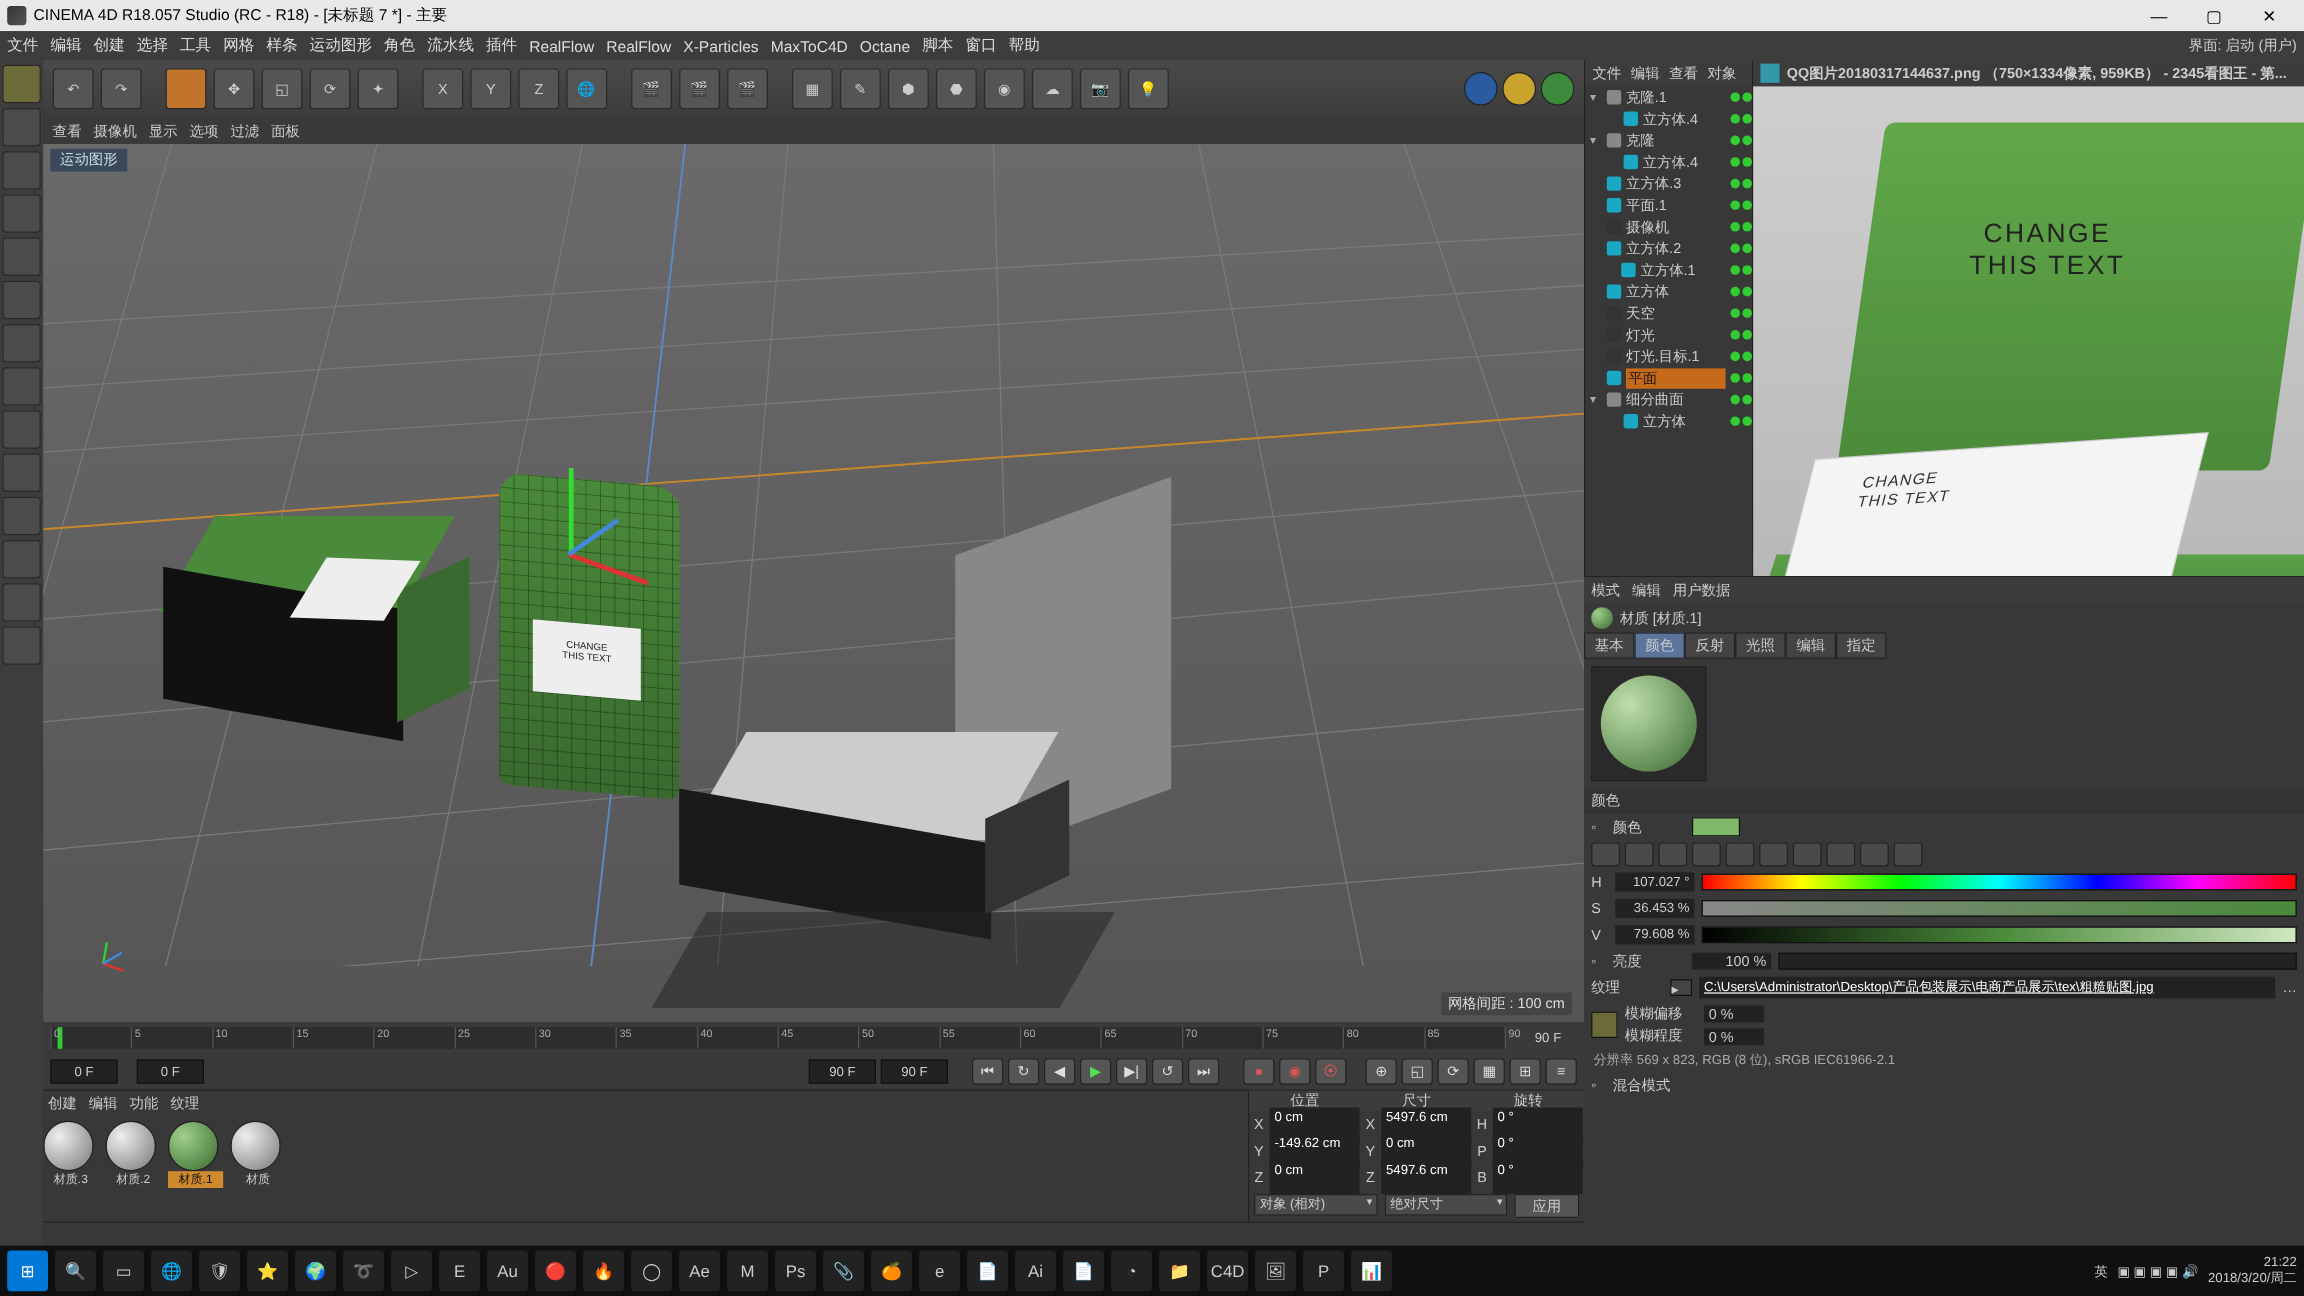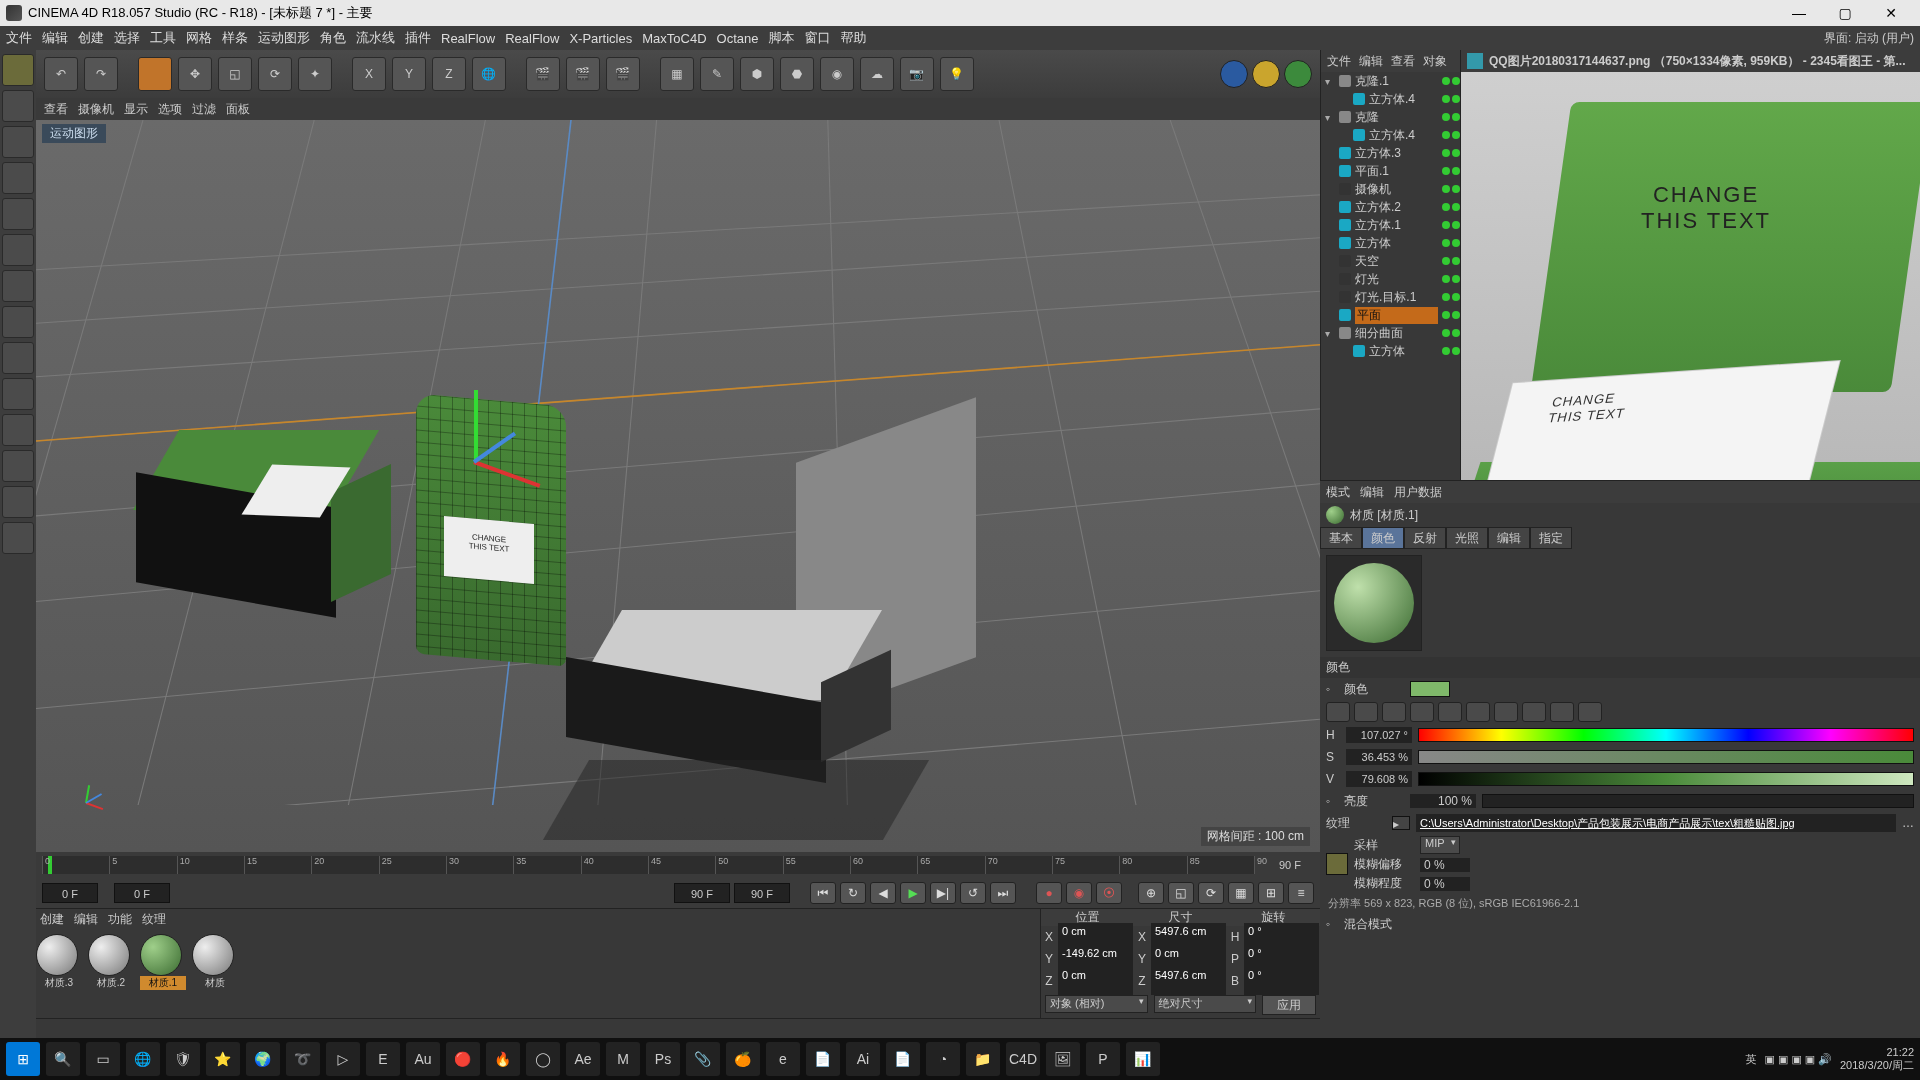--- a/index.html
+++ b/index.html
@@ -507,21 +507,21 @@
             </div>
             <div class="row" style="padding-left: 4px;">
               <span class="exp"></span>
               <span class="ico cube"></span>
               <span class="lbl">立方体.2</span>
               <span class="dots">
                 <span class="dot dg"></span>
                 <span class="dot dg"></span>
               </span>
             </div>
-            <div class="row" style="padding-left: 4px;">
+            <div class="row" style="padding-left: 16px;">
               <span class="exp"></span>
               <span class="ico cube"></span>
               <span class="lbl">立方体.1</span>
               <span class="dots">
                 <span class="dot dg"></span>
                 <span class="dot dg"></span>
               </span>
             </div>
             <div class="row" style="padding-left: 4px;">
               <span class="exp"></span>
@@ -667,24 +667,20 @@
       </div>
       <div class="prop-row">
         <span class="plabel">纹理</span>
         <div style="width:18px;height:14px;background:#444;border:1px solid #111">▸</div>
         <div class="tex-path">C:\Users\Administrator\Desktop\产品包装展示\电商产品展示\tex\粗糙贴图.jpg</div>
         <div class="smb">…</div>
       </div>
       <div class="tex-row">
         <div class="thumb"></div>
         <div style="display:flex;flex-direction:column;gap:2px;flex:1">
-          <div style="display:flex;gap:6px;align-items:center">
-            <span style="width:60px">采样</span>
-            <div class="small-sel">MIP</div>
-          </div>
           <div style="display:flex;gap:6px;align-items:center">
             <span style="width:60px">模糊偏移</span>
             <span class="val" style="width:50px;background:#222;padding:0 4px">0 %</span>
           </div>
           <div style="display:flex;gap:6px;align-items:center">
             <span style="width:60px">模糊程度</span>
             <span class="val" style="width:50px;background:#222;padding:0 4px">0 %</span>
           </div>
         </div>
       </div>

